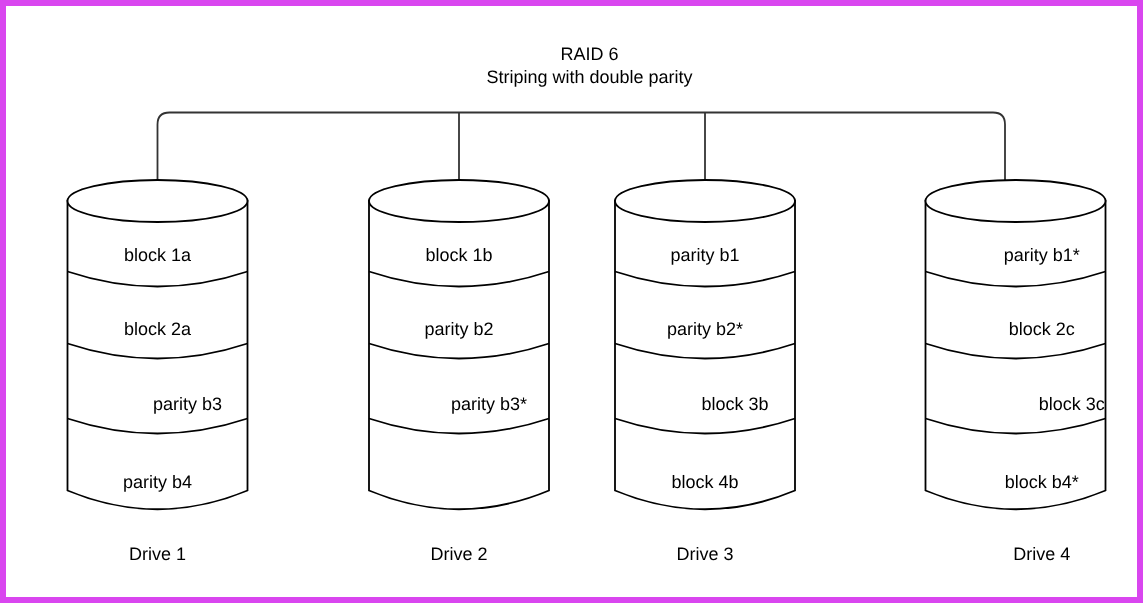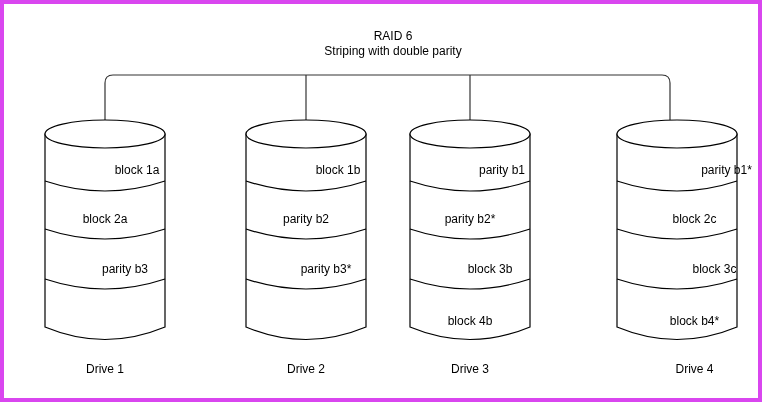--- a/index.html
+++ b/index.html
@@ -56,21 +56,21 @@
   .block-label {
     position: absolute;
     left: 0;
     width: 100%;
     text-align: center;
     font-size: 12px;
     line-height: 14px;
     transform: translateY(-50%);
     white-space: nowrap;
   }
-  .row-0 { top: 51px; margin-left: 32px; }
+  .row-0 { top: 51px; }
   .row-1 { top: 100px; }
   .row-2 { top: 150px; margin-left: 20px; }
   .row-3 { top: 202px; }
   .drive-name {
     position: absolute;
     left: 0;
     top: 243px;
     width: 100%;
     text-align: center;
     font-size: 12px;
@@ -98,20 +98,21 @@
     <svg class="cylinder-svg" viewBox="0 0 122 222" xmlns="http://www.w3.org/2000/svg">
       <path d="M1,15 L1,208 Q61,233 121,208 L121,15 Z" fill="#ffffff" stroke="#000000" stroke-width="1.2"></path>
       <path d="M1,62 Q61,82 121,62" fill="none" stroke="#000000" stroke-width="1.2"></path>
       <path d="M1,110 Q61,130 121,110" fill="none" stroke="#000000" stroke-width="1.2"></path>
       <path d="M1,160 Q61,180 121,160" fill="none" stroke="#000000" stroke-width="1.2"></path>
       <ellipse cx="61" cy="15" rx="60" ry="14" fill="#ffffff" stroke="#000000" stroke-width="1.2"></ellipse>
     </svg>
     <div class="block-label row-0">block 1a</div>
     <div class="block-label row-1">block 2a</div>
     <div class="block-label row-2">parity b3</div>
+    <div class="block-label row-3">parity b4</div>
     <div class="drive-name">Drive 1</div>
   </div>
 
   <div class="drive drive-2">
     <svg class="cylinder-svg" viewBox="0 0 122 222" xmlns="http://www.w3.org/2000/svg">
       <path d="M1,15 L1,208 Q61,233 121,208 L121,15 Z" fill="#ffffff" stroke="#000000" stroke-width="1.2"></path>
       <path d="M1,62 Q61,82 121,62" fill="none" stroke="#000000" stroke-width="1.2"></path>
       <path d="M1,110 Q61,130 121,110" fill="none" stroke="#000000" stroke-width="1.2"></path>
       <path d="M1,160 Q61,180 121,160" fill="none" stroke="#000000" stroke-width="1.2"></path>
       <ellipse cx="61" cy="15" rx="60" ry="14" fill="#ffffff" stroke="#000000" stroke-width="1.2"></ellipse>

